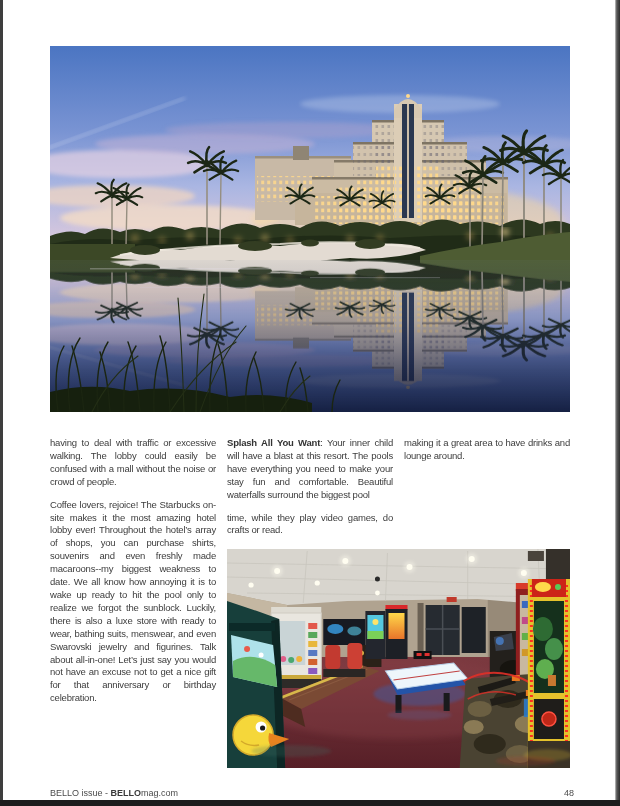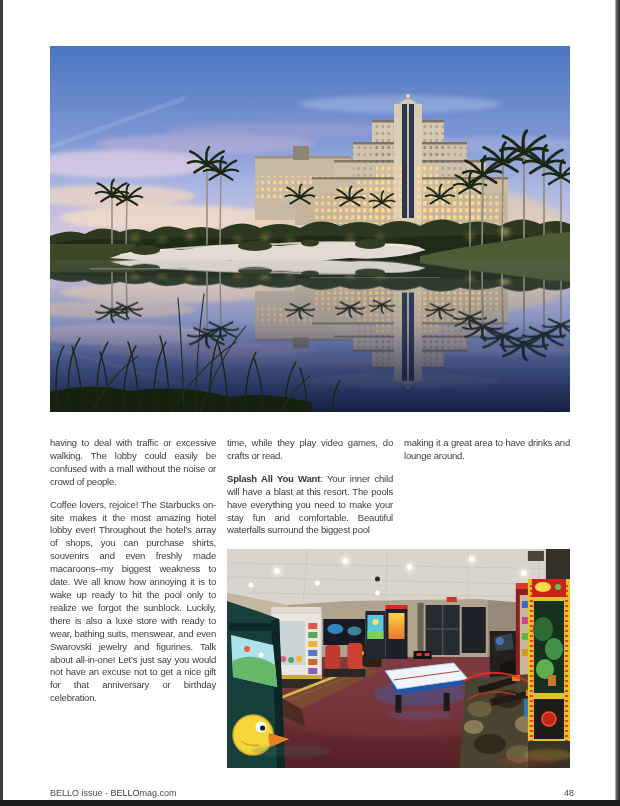--- a/index.html
+++ b/index.html
@@ -19,21 +19,21 @@
   .hero svg,.arcade svg{display:block;width:100%;height:100%;}
 
   .columns{position:absolute;left:50px;top:417px;width:520px;display:flex;gap:11px;margin-top:20px;}
   .col{width:166px;font-size:9.5px;line-height:12.9px;letter-spacing:-0.2px;
        text-align:justify;color:#3c3c3c;}
   .col p{margin:0 0 10px 0;}
   .col strong{font-weight:bold;color:#333;}
 
   .footer{position:absolute;left:50px;top:788px;width:524px;display:flex;
           justify-content:space-between;font-size:9px;color:#4b4b4b;line-height:10px;}
-  .footer b{font-weight:normal;color:#3a3a3a;}
+  .footer b{font-weight:bold;color:#3a3a3a;}
 </style>
 </head>
 <body>
 
 <div>
 
   <figure class="hero" aria-label="Resort hotel tower at dusk with palm trees and golf bunkers mirrored in a lake">
     <svg viewBox="0 0 520 366" preserveAspectRatio="none">
       <defs>
         <linearGradient id="sky" x1="0" y1="0" x2="0" y2="1">
@@ -209,22 +209,22 @@
       </g>
     </svg>
   </figure>
 
   <div class="columns">
     <div class="col">
       <p>having to deal with traffic or excessive walking. The lobby could easily be confused with a mall without the noise or crowd of people.</p>
       <p>Coffee lovers, rejoice! The Starbucks on-site makes it the most amazing hotel lobby ever! Throughout the hotel’s array of shops, you can purchase shirts, souvenirs and even freshly made macaroons--my biggest weakness to date. We all know how annoying it is to wake up ready to hit the pool only to realize we forgot the sunblock. Luckily, there is also a luxe store with ready to wear, bathing suits, menswear, and even Swarovski jewelry and figurines. Talk about all-in-one! Let’s just say you would not have an excuse not to get a nice gift for that anniversary or birthday celebration.</p>
     </div>
     <div class="col">
+      <p><strong>Splash All You Want</strong><span>: Your inner child will have a blast at this resort. The pools have everything you need to make your stay fun and comfortable. Beautiful waterfalls surround the biggest pool</span></p>
       <p>time, while they play video games, do crafts or read.</p>
-      <p><strong>Splash All You Want</strong><span>: Your inner child will have a blast at this resort. The pools have everything you need to make your stay fun and comfortable. Beautiful waterfalls surround the biggest pool</span></p>
     </div>
     <div class="col">
       <p>making it a great area to have drinks and lounge around.</p>
     </div>
   </div>
 
   <figure class="arcade" aria-label="Hotel kids arcade room with game machines, air hockey table and maroon carpet">
     <svg viewBox="0 0 342 219" preserveAspectRatio="none">
       <defs>
         <linearGradient id="carpet" x1="0" y1="0" x2="0" y2="1">

